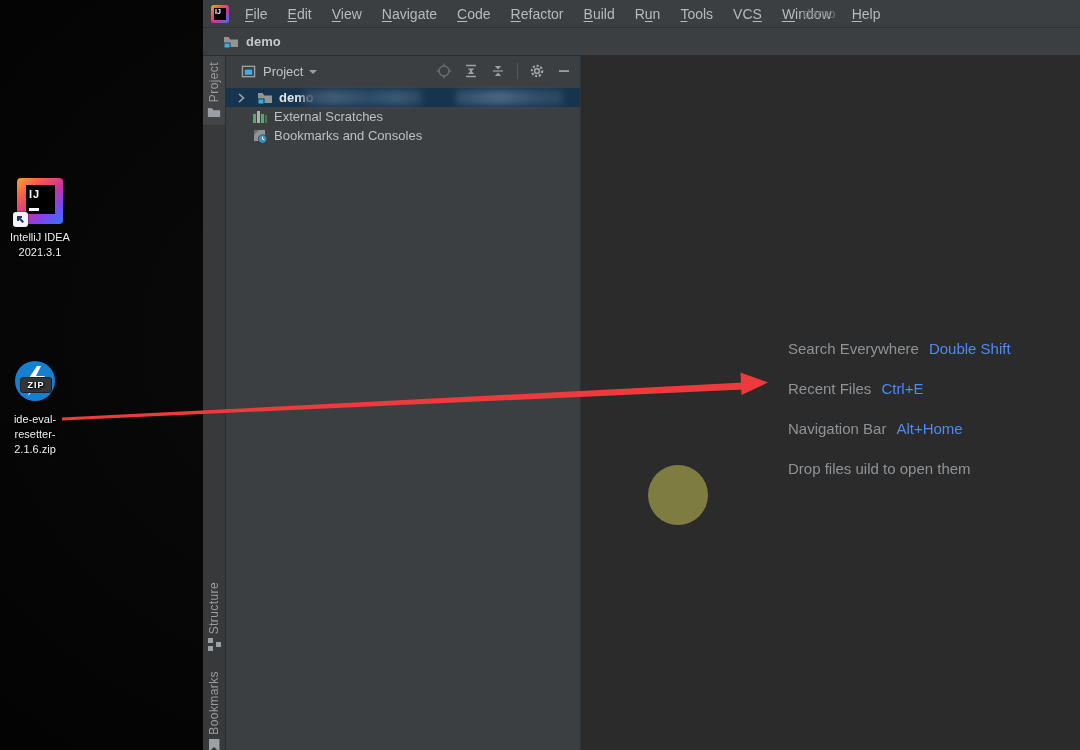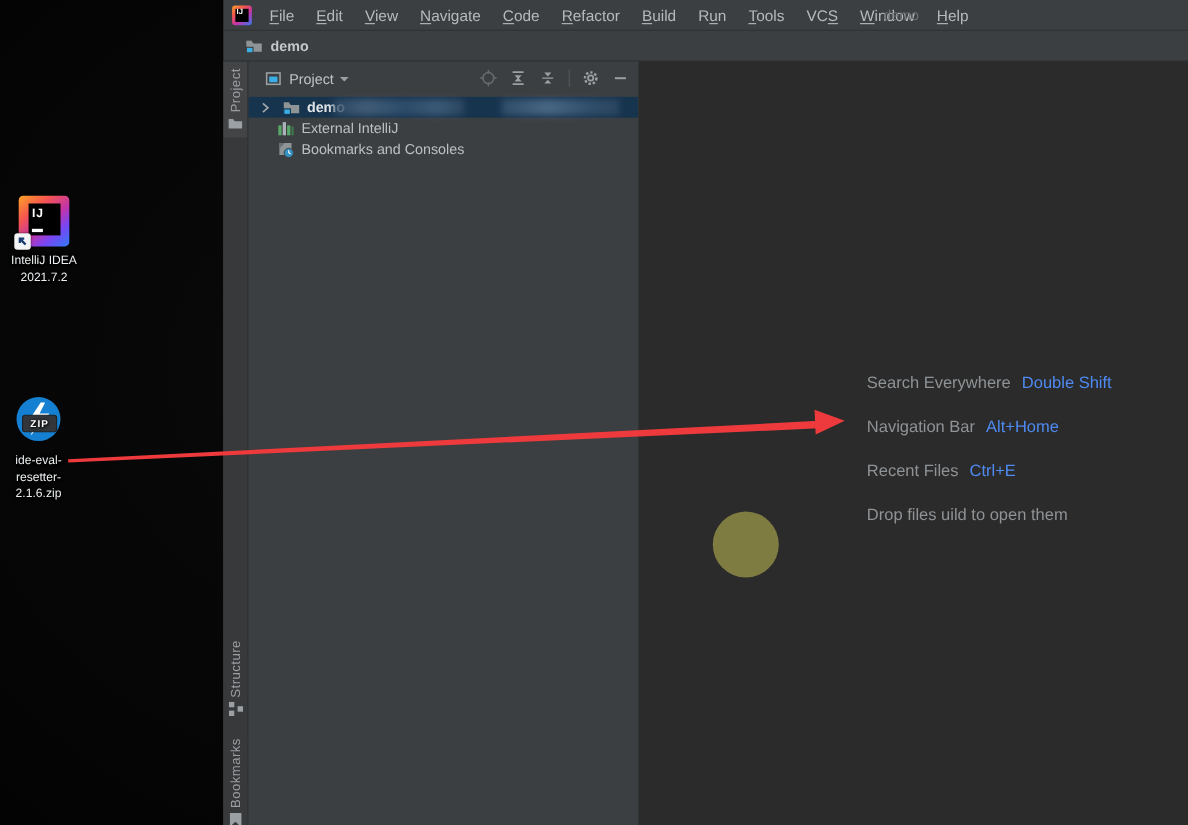--- a/index.html
+++ b/index.html
@@ -89,21 +89,21 @@
     <div class="ij-black"></div>
     <div class="ij-mono">IJ</div>
     <div class="ij-dash"></div>
     <div class="shortcut-badge">
       <svg width="15" height="15" viewBox="0 0 15 15">
         <path d="M4 4 L9 4 L9 6 L7.5 6 L11 9.5 L9.5 11 L6 7.5 L6 9 L4 9 Z" fill="#1a3a6b" transform="rotate(0 7 7)"></path>
       </svg>
     </div>
   </div>
   <div>IntelliJ IDEA</div>
-  <div>2021.7.2</div>
+  <div>2021.3.1</div>
 </div>
 
 <div class="desktop-icon" style="left:-5px;top:360px;">
   <div class="di-img">
     <div class="zip-circle"></div>
     <svg width="46" height="46" viewBox="0 0 46 46" style="position:absolute;left:0;top:0;">
       <polygon points="25,6 13,24 20,24 16,36 33,16 24,16 29,6" fill="#ffffff"></polygon>
     </svg>
     <div class="zip-badge">ZIP</div>
   </div>
@@ -218,21 +218,21 @@
           <div class="smudge s1"></div>
           <div class="smudge s2b"></div>
         </div>
         <div class="tree-row">
           <svg class="t-icon noindent" width="16" height="16" viewBox="0 0 16 16">
             <rect x="1" y="5" width="3" height="9" fill="#59a869"></rect>
             <rect x="5" y="2" width="3" height="12" fill="#a8b2b8"></rect>
             <rect x="9" y="5" width="3" height="9" fill="#59a869"></rect>
             <rect x="13" y="6" width="2" height="8" fill="#3f7a4c"></rect>
           </svg>
-          <span class="t-label">External IntelliJ</span>
+          <span class="t-label">External Scratches</span>
         </div>
         <div class="tree-row">
           <svg class="t-icon noindent" width="16" height="16" viewBox="0 0 16 16">
             <path d="M2 2 L13 2 L13 13 L2 13 Z" fill="#8f9496"></path>
             <path d="M2 2 L7 2 L2 7 Z" fill="#6b7073"></path>
             <circle cx="10.5" cy="11" r="4.2" fill="#3592c4" stroke="#3c3f41" stroke-width="0.8"></circle>
             <line x1="10.5" y1="11" x2="10.5" y2="8.6" stroke="#fff" stroke-width="1"></line>
             <line x1="10.5" y1="11" x2="12.3" y2="11.8" stroke="#fff" stroke-width="1"></line>
           </svg>
           <span class="t-label">Bookmarks and Consoles</span>
@@ -240,26 +240,26 @@
       </div>
     </div>
 
     <div class="editor">
       <div class="shortcuts">
         <div class="sc-row">
           <span class="sc-label">Search Everywhere</span>
           <span class="sc-keys">Double Shift</span>
         </div>
         <div class="sc-row">
+          <span class="sc-label">Recent Files</span>
+          <span class="sc-keys">Ctrl+E</span>
+        </div>
+        <div class="sc-row">
           <span class="sc-label">Navigation Bar</span>
           <span class="sc-keys">Alt+Home</span>
-        </div>
-        <div class="sc-row">
-          <span class="sc-label">Recent Files</span>
-          <span class="sc-keys">Ctrl+E</span>
         </div>
         <div class="sc-row">
           <span class="sc-label">Drop files uild to open them</span>
           <span class="sc-keys"></span>
         </div>
       </div>
     </div>
   </div>
 </div>
 

